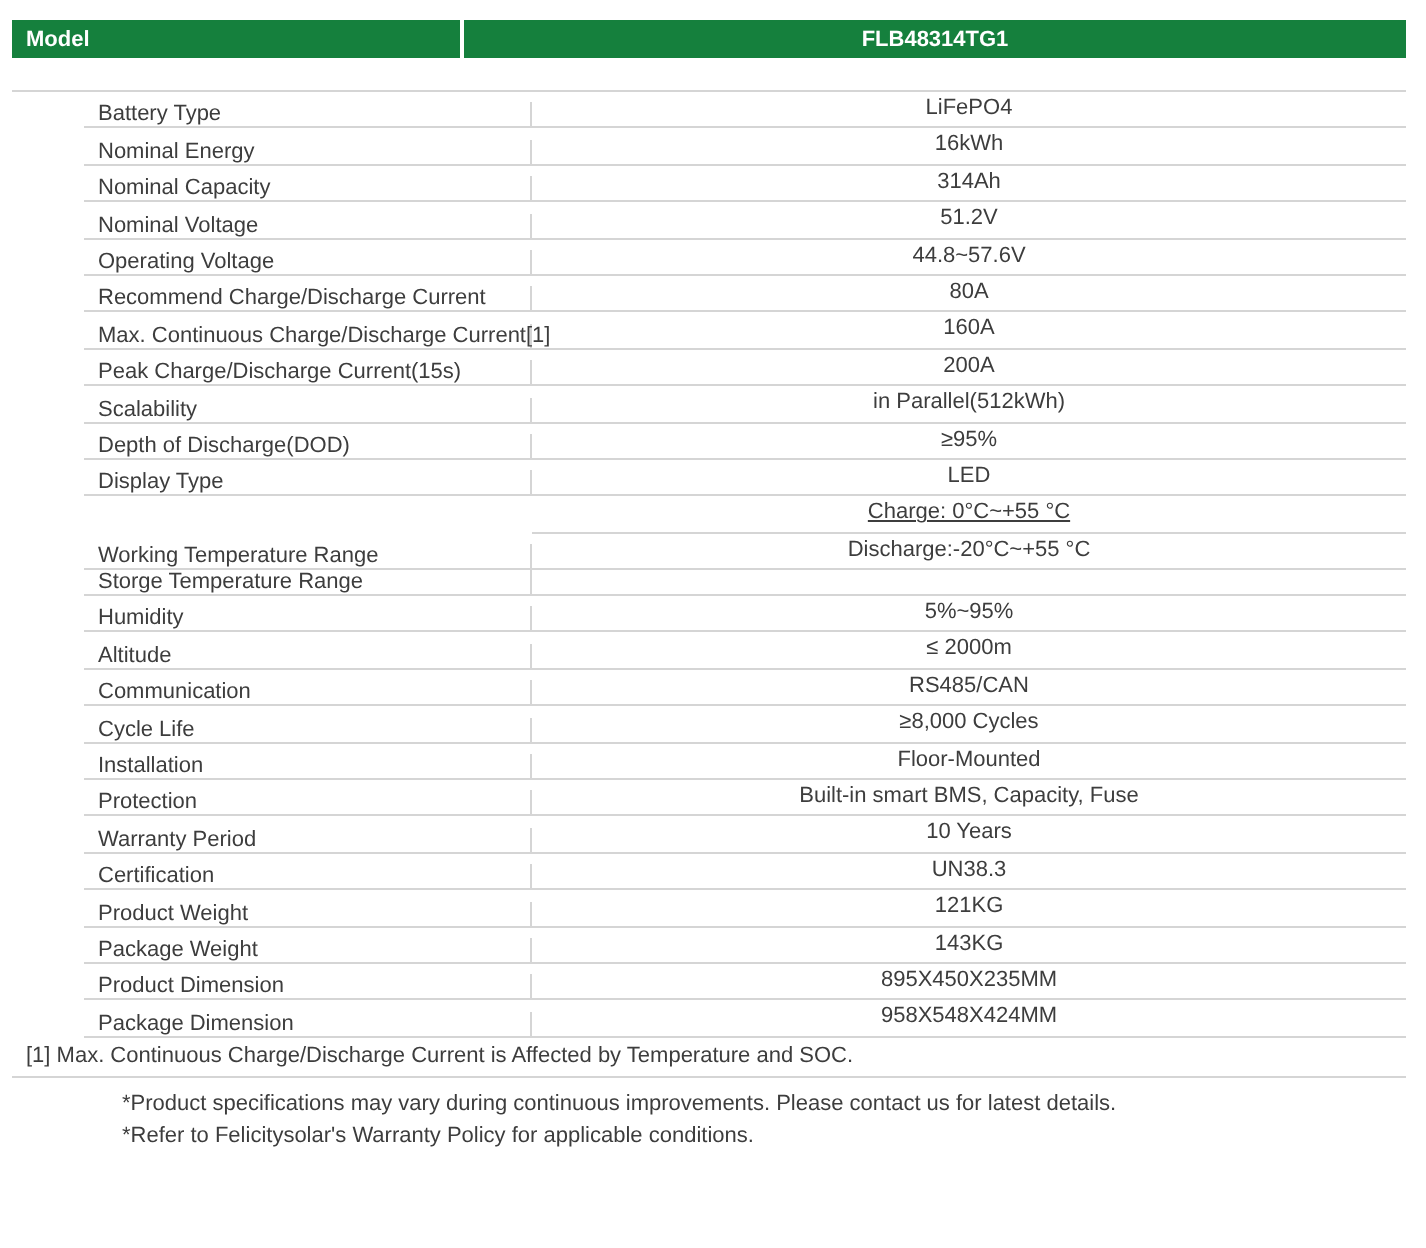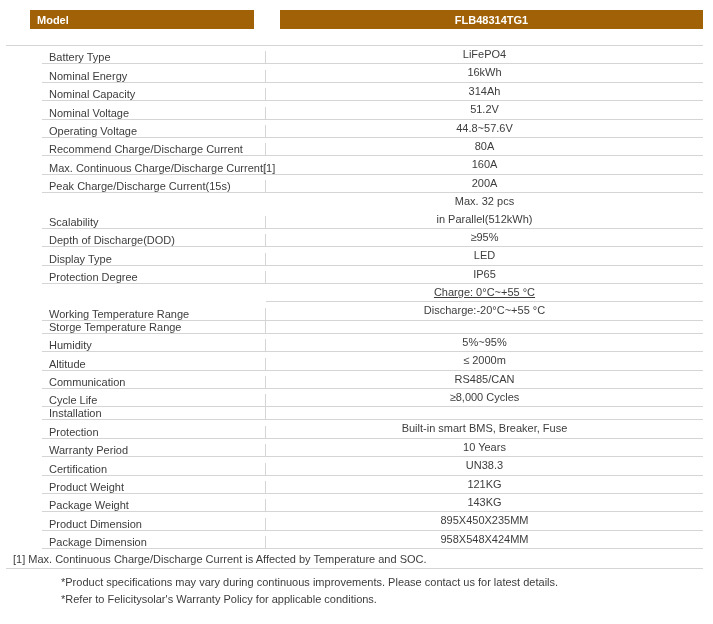--- a/index.html
+++ b/index.html
@@ -18,28 +18,27 @@
     width: 697px;
     box-sizing: border-box;
   }
   
   .header-row {
     display: flex;
     height: 19px;
     margin-bottom: 16px;
   }
   .header-cell {
-    background: #a16207;
+    background: #15803d;
     color: #ffffff;
     font-size: 11px;
     font-weight: bold;
     display: flex;
     align-items: center;
     box-sizing: border-box;
-    margin-left: 24px;
   }
   .header-cell.left {
     width: 224px;
     padding-left: 7px;
     margin-right: 2px;
   }
   .header-cell.right {
     flex: 1;
     justify-content: center;
   }
@@ -155,40 +154,33 @@
       </div>
       <div class="row">
         <div class="cell label">Peak Charge/Discharge Current(15s)</div>
         <div class="cell value">
           <div class="line">200A</div>
         </div>
       </div>
       <div class="row">
         <div class="cell label">Scalability</div>
         <div class="cell value">
-          <div class="line">Max. 32 pcs</div>
           <div class="line">in Parallel(512kWh)</div>
         </div>
       </div>
       <div class="row">
         <div class="cell label">Depth of Discharge(DOD)</div>
         <div class="cell value">
           <div class="line">≥95%</div>
         </div>
       </div>
       <div class="row">
         <div class="cell label">Display Type</div>
         <div class="cell value">
           <div class="line">LED</div>
-        </div>
-      </div>
-      <div class="row">
-        <div class="cell label">Protection Degree</div>
-        <div class="cell value">
-          <div class="line">IP65</div>
         </div>
       </div>
       <div class="row">
         <div class="cell label">Working Temperature Range</div>
         <div class="cell value divided">
           <div class="line">Charge: 0°C~+55 °C</div>
           <div class="line">Discharge:-20°C~+55 °C</div>
         </div>
       </div>
       <div class="row">
@@ -213,25 +205,28 @@
         </div>
       </div>
       <div class="row">
         <div class="cell label">Cycle Life</div>
         <div class="cell value">
           <div class="line">≥8,000 Cycles</div>
         </div>
       </div>
       <div class="row">
         <div class="cell label">Installation</div>
+        <div class="cell value">
+          <div class="line">Floor-Mounted</div>
+        </div>
       </div>
       <div class="row">
         <div class="cell label">Protection</div>
         <div class="cell value">
-          <div class="line">Built-in smart BMS, Breaker, Fuse</div>
+          <div class="line">Built-in smart BMS, Capacity, Fuse</div>
         </div>
       </div>
       <div class="row">
         <div class="cell label">Warranty Period</div>
         <div class="cell value">
           <div class="line">10 Years</div>
         </div>
       </div>
       <div class="row">
         <div class="cell label">Certification</div>

